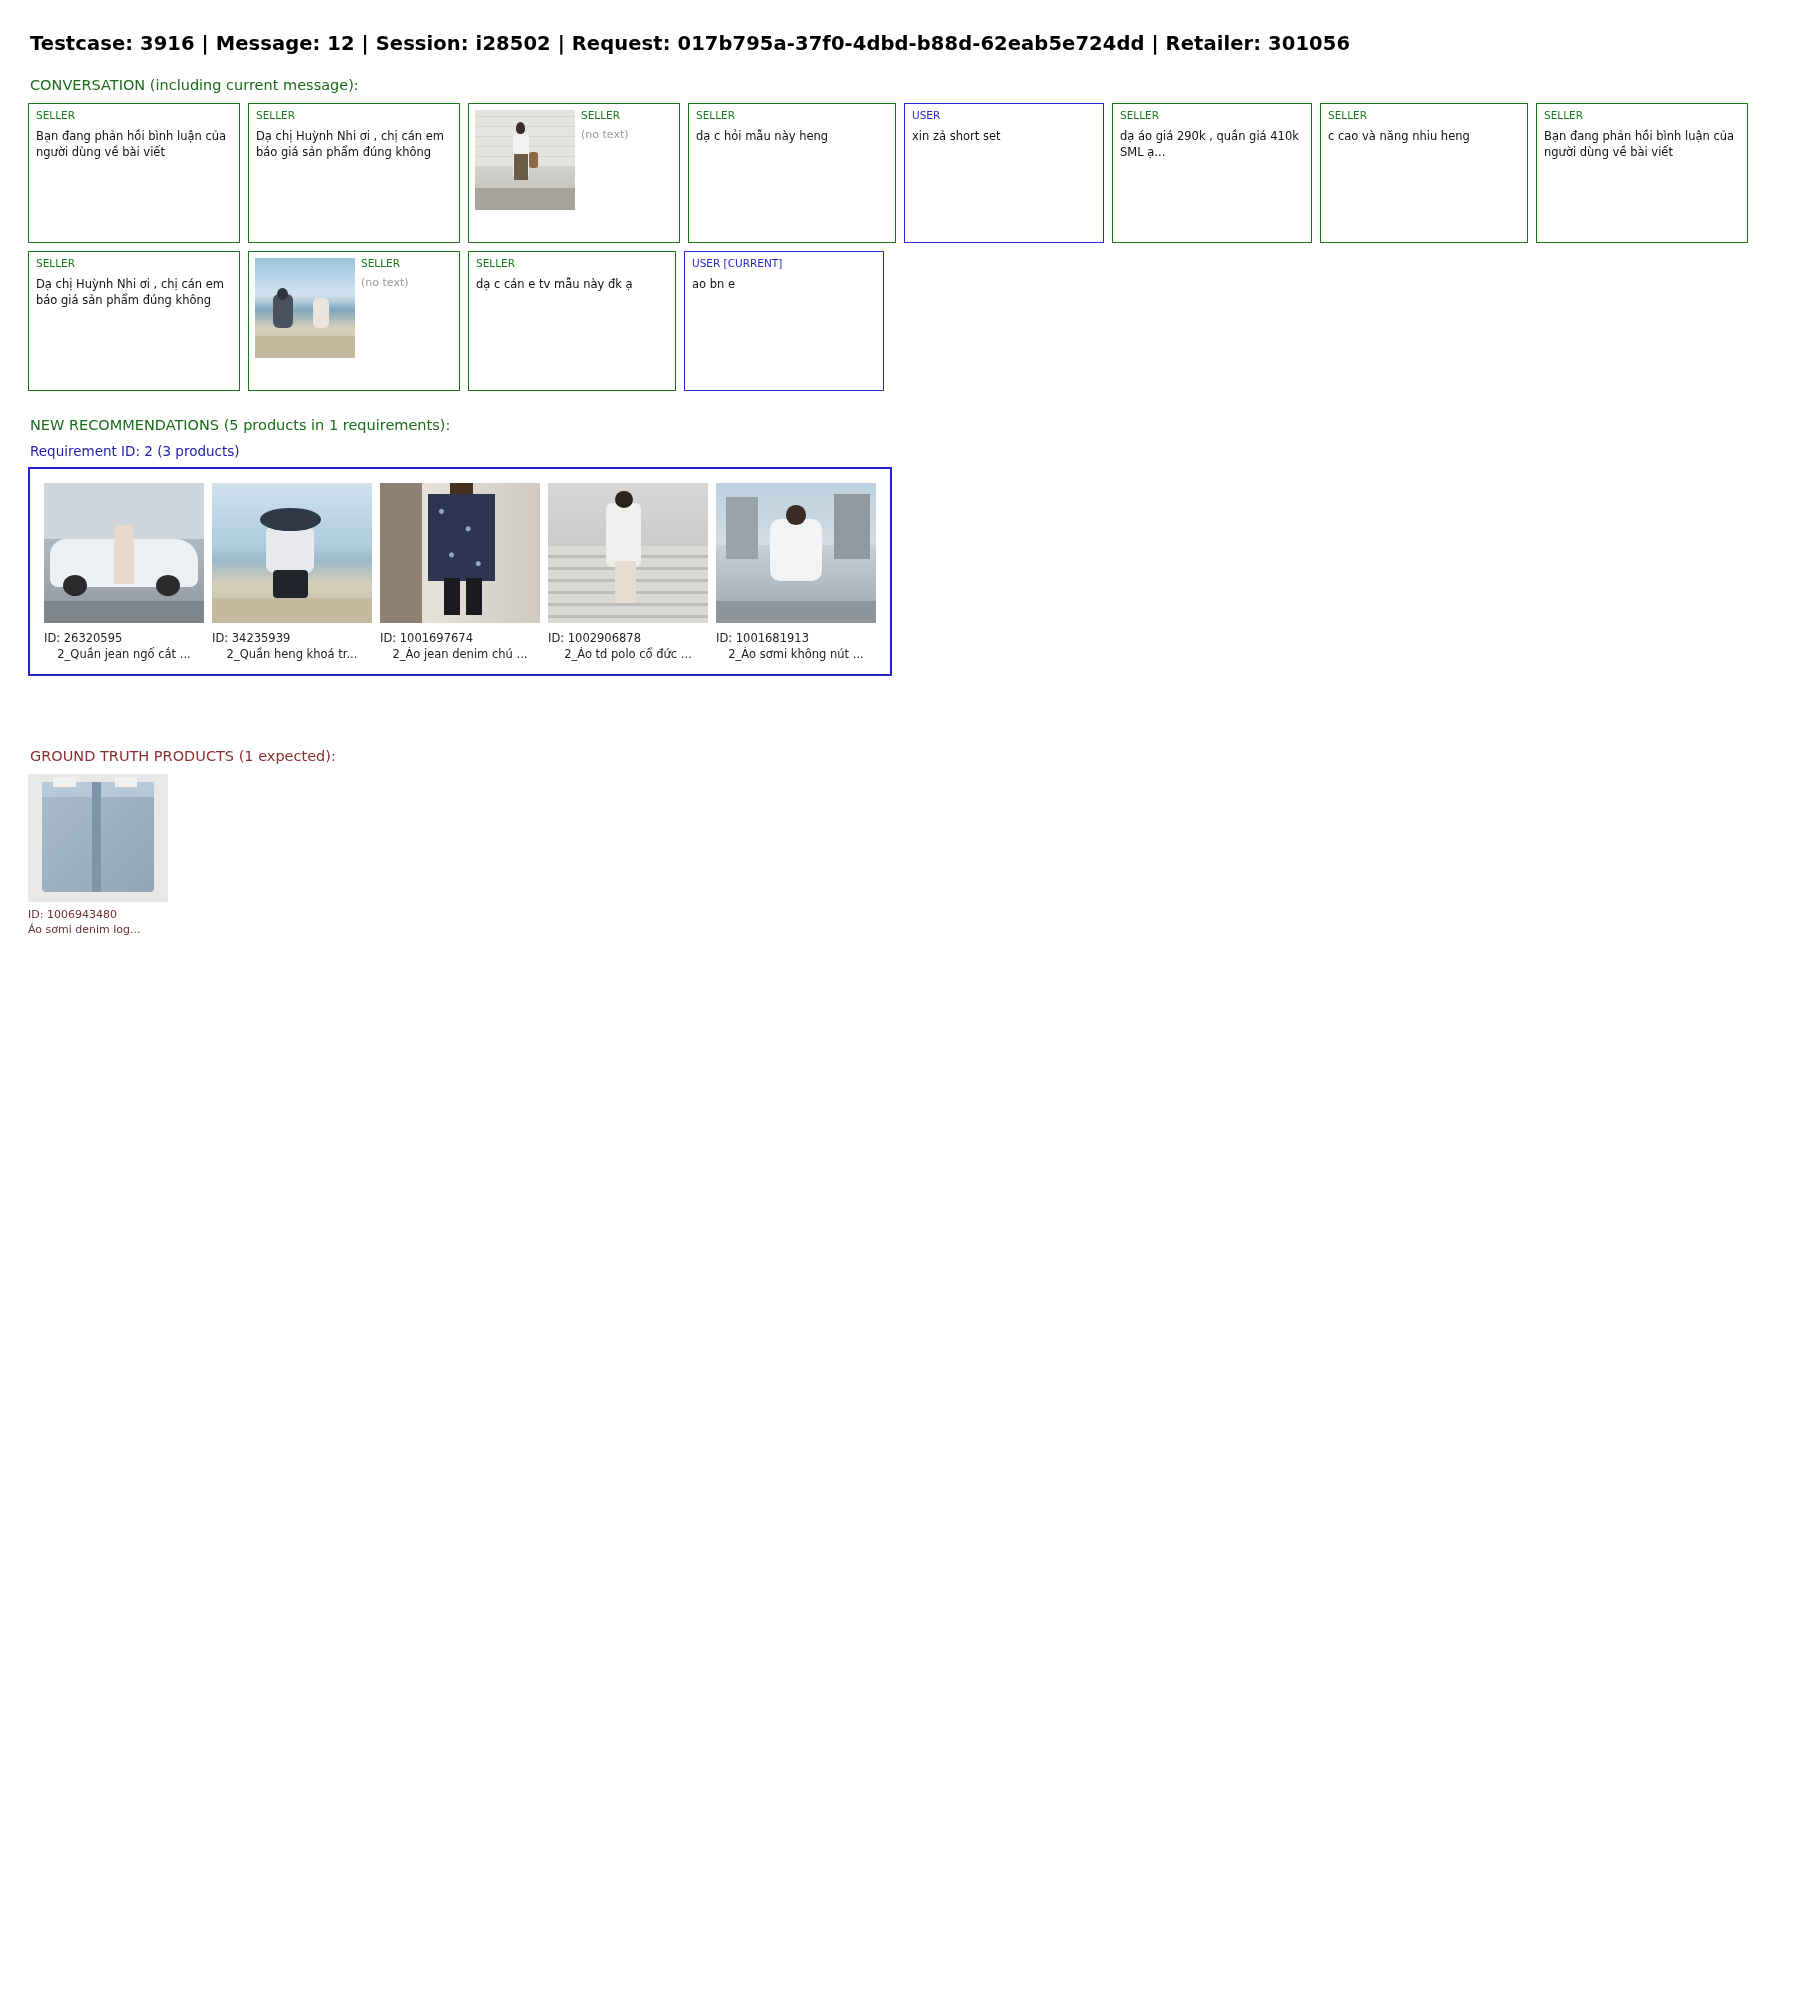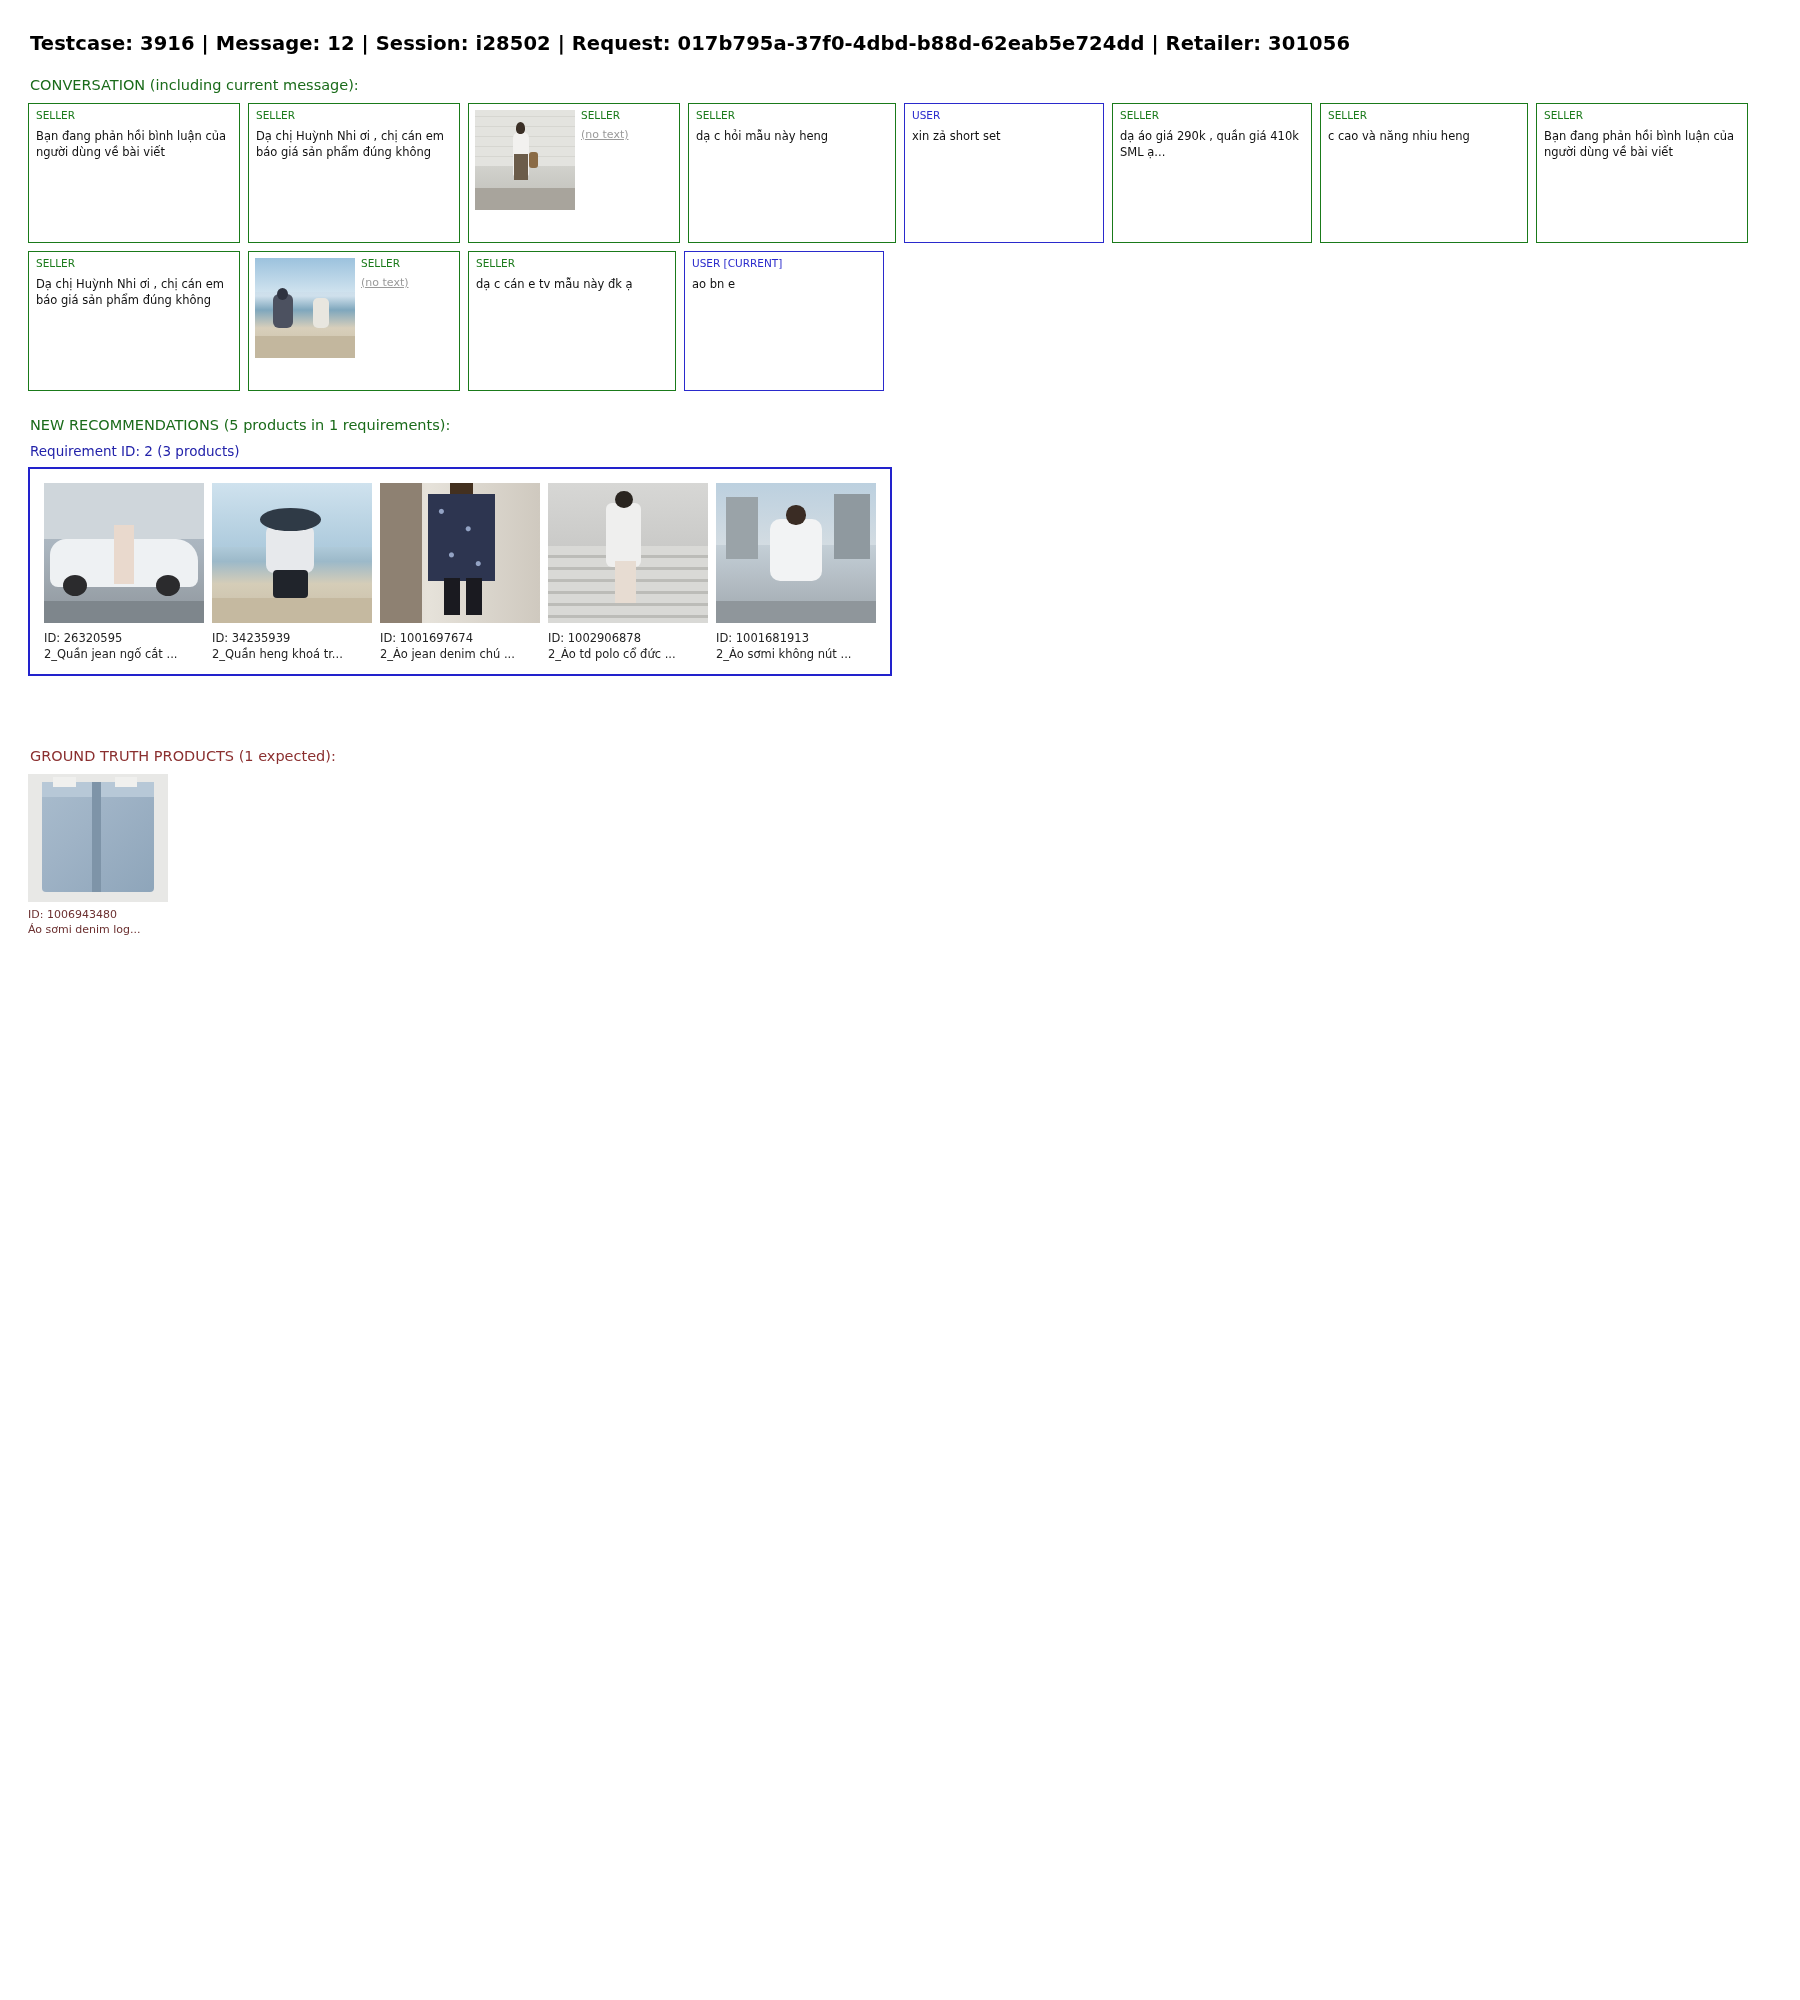--- a/index.html
+++ b/index.html
@@ -78,21 +78,20 @@
   .bubble .text {
     font-size: 11.5px;
     color: #111;
     line-height: 1.42;
     white-space: pre-wrap;
     word-break: break-word;
   }
   .bubble .notext {
     font-size: 11px;
     color: #9a9a9a;
-    text-decoration: underline;
   }
   .bubble.with-image {
     padding: 0;
   }
   .bubble .img-wrap {
     position: absolute;
     left: 6px;
     top: 6px;
     width: 100px;
     height: 100px;
@@ -224,20 +223,21 @@
     color: #222;
     margin-top: 8px;
     line-height: 1.35;
   }
   .prod .pname {
     font-size: 11.5px;
     color: #222;
     line-height: 1.35;
     white-space: nowrap;
     overflow: hidden;
+    text-align: center;
   }
 
   
   .gt-list {
     display: flex;
     gap: 12px;
   }
   .gt-item { width: 140px; }
   .gt-item .thumb {
     width: 140px;

